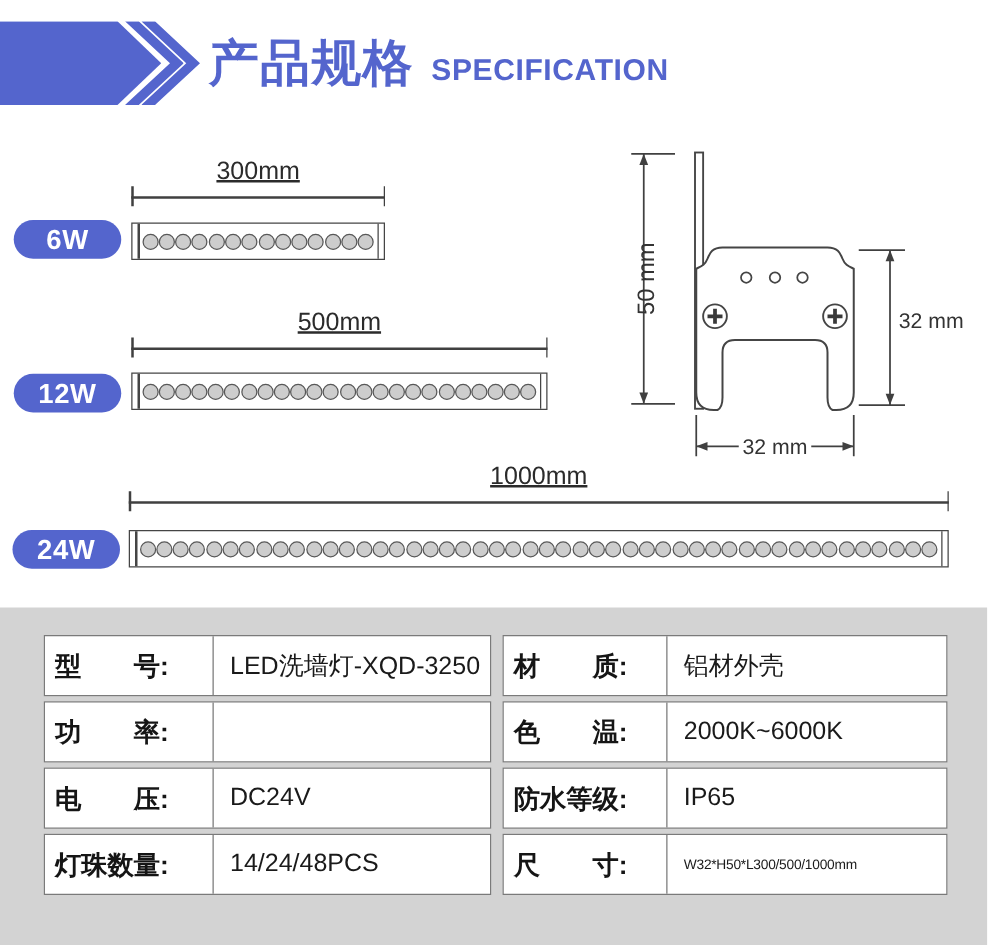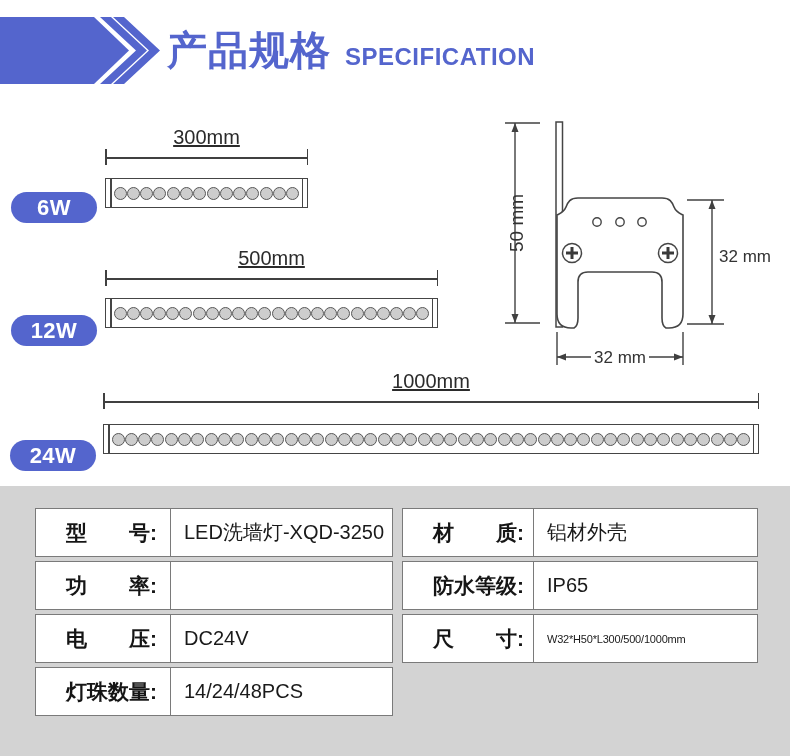--- a/index.html
+++ b/index.html
@@ -21,21 +21,21 @@
   .hdr-chevron{position:absolute;top:0;width:47px;height:100%;background:var(--accent);
     -webkit-clip-path:polygon(0 0,11px 0,100% 50%,11px 100%,0 100%,36px 50%);
     clip-path:polygon(0 0,11px 0,100% 50%,11px 100%,0 100%,36px 50%);}
   .c1{left:100px;} .c2{left:113px;}
   .hdr-titles{position:absolute;left:167px;top:0;height:100%;display:flex;align-items:center;}
   .title-cn{font-size:40px;font-weight:bold;color:var(--accent);letter-spacing:1px;}
   .title-en{font-size:24px;font-weight:bold;color:var(--accent);margin-left:14px;position:relative;top:6px;letter-spacing:0.5px;}
 
   
   .pill{position:absolute;width:86px;height:31px;border-radius:16px;background:var(--accent);
-    color:#fff;font-size:22px;font-weight:bold;display:flex;align-items:center;justify-content:center;letter-spacing:0.5px;margin-top:16px;}
+    color:#fff;font-size:22px;font-weight:bold;display:flex;align-items:center;justify-content:center;letter-spacing:0.5px;}
   .p6{left:11px;top:176px;} .p12{left:11px;top:299px;} .p24{left:10px;top:424px;}
 
   
   .dim{position:absolute;}
   .d6{left:105px;top:127px;width:203px;}
   .d12{left:105px;top:248px;width:333px;}
   .d24{left:103px;top:371px;width:656px;}
   .dim-text{text-align:center;font-size:20px;color:#2b2b2b;height:21px;line-height:21px;text-decoration:underline;}
   .dim-ticks{position:relative;height:16px;margin-top:1px;}
   .dim-ticks::before,.dim-ticks::after{content:"";position:absolute;top:0;width:1.5px;height:100%;background:var(--line);}
@@ -55,21 +55,21 @@
   .side-view{position:absolute;left:495px;top:110px;width:285px;height:262px;}
   .side-view text{font-family:"Liberation Sans","DejaVu Sans",sans-serif;fill:#333;}
 
   
   .table-section{position:absolute;left:0;top:486px;width:790px;height:270px;background:var(--section-bg);}
   .spec-table{position:absolute;top:22px;display:grid;grid-template-rows:repeat(4,49px);row-gap:4px;}
   .spec-table.left{left:35px;width:358px;}
   .spec-table.right{left:402px;width:356px;}
   .trow{background:#fff;border:1.5px solid var(--cell-border);display:flex;}
   .tlabel{flex:none;border-right:1.5px solid var(--cell-border);display:flex;align-items:center;
-    padding-left:30px;padding-right:10px;font-weight:bold;font-size:21px;color:#151515;white-space:nowrap;}
+    padding-left:8px;padding-right:10px;font-weight:bold;font-size:21px;color:#151515;white-space:nowrap;}
   .spec-table.left .tlabel{width:135px;}
   .spec-table.right .tlabel{width:131px;}
   .tvalue{flex:1;display:flex;align-items:center;padding-left:13px;font-size:20px;color:#1a1a1a;white-space:nowrap;}
   .tvalue.small{font-size:11px;letter-spacing:-0.2px;}
 </style>
 </head>
 <body>
 
 <div class="page">
 
@@ -276,20 +276,24 @@
         <div class="tlabel">灯珠数量:</div>
         <div class="tvalue">14/24/48PCS</div>
       </div>
     </div>
     <div class="spec-table right">
       <div class="trow">
         <div class="tlabel">材　　质:</div>
         <div class="tvalue">铝材外壳</div>
       </div>
       <div class="trow">
+        <div class="tlabel">色　　温:</div>
+        <div class="tvalue">2000K~6000K</div>
+      </div>
+      <div class="trow">
         <div class="tlabel">防水等级:</div>
         <div class="tvalue">IP65</div>
       </div>
       <div class="trow">
         <div class="tlabel">尺　　寸:</div>
         <div class="tvalue small">W32*H50*L300/500/1000mm</div>
       </div>
     </div>
   </div>
 

